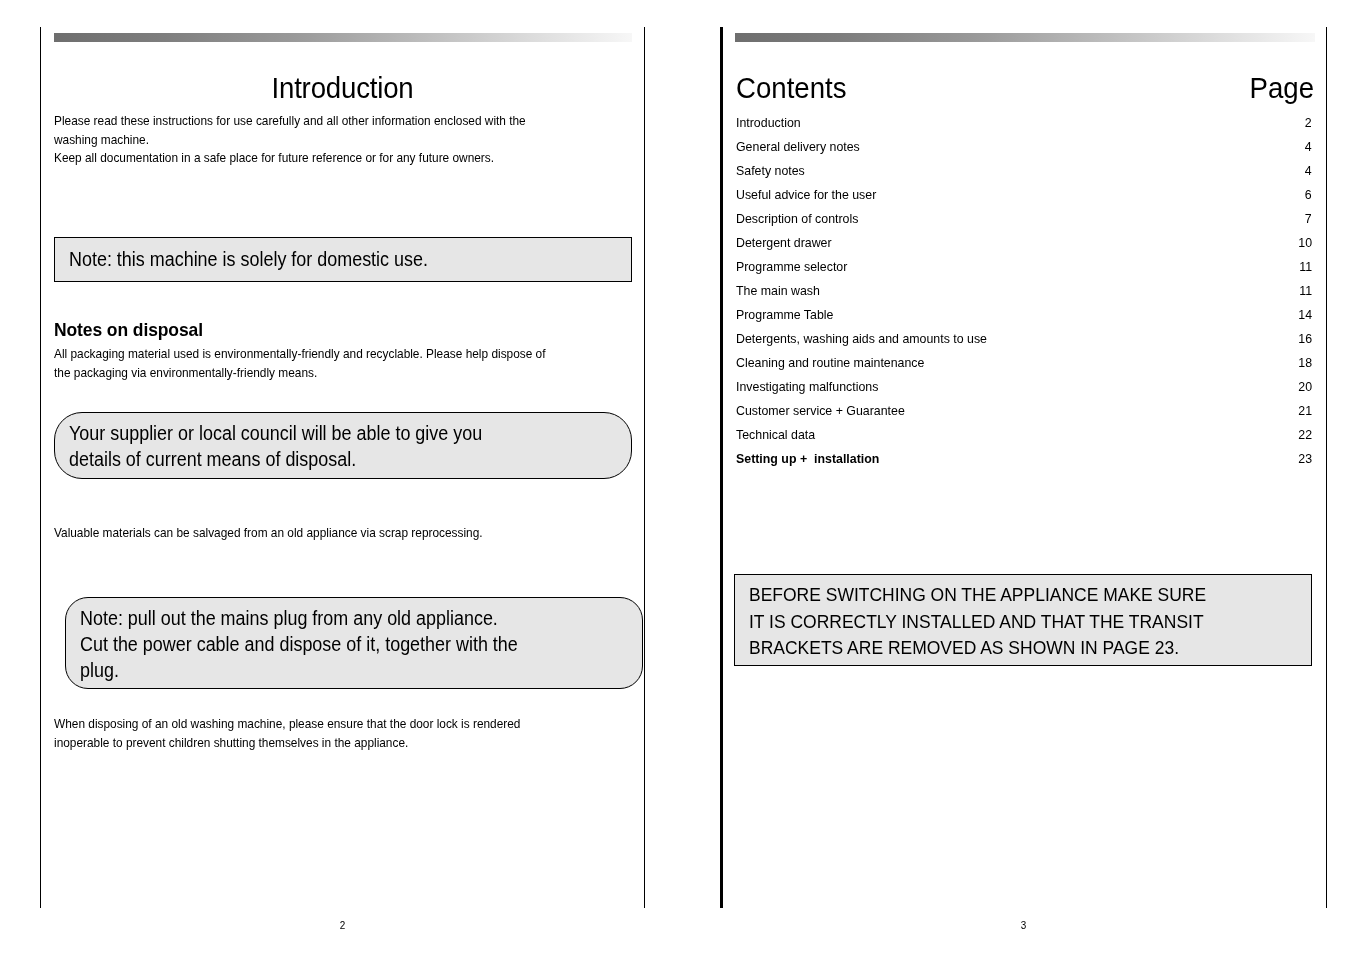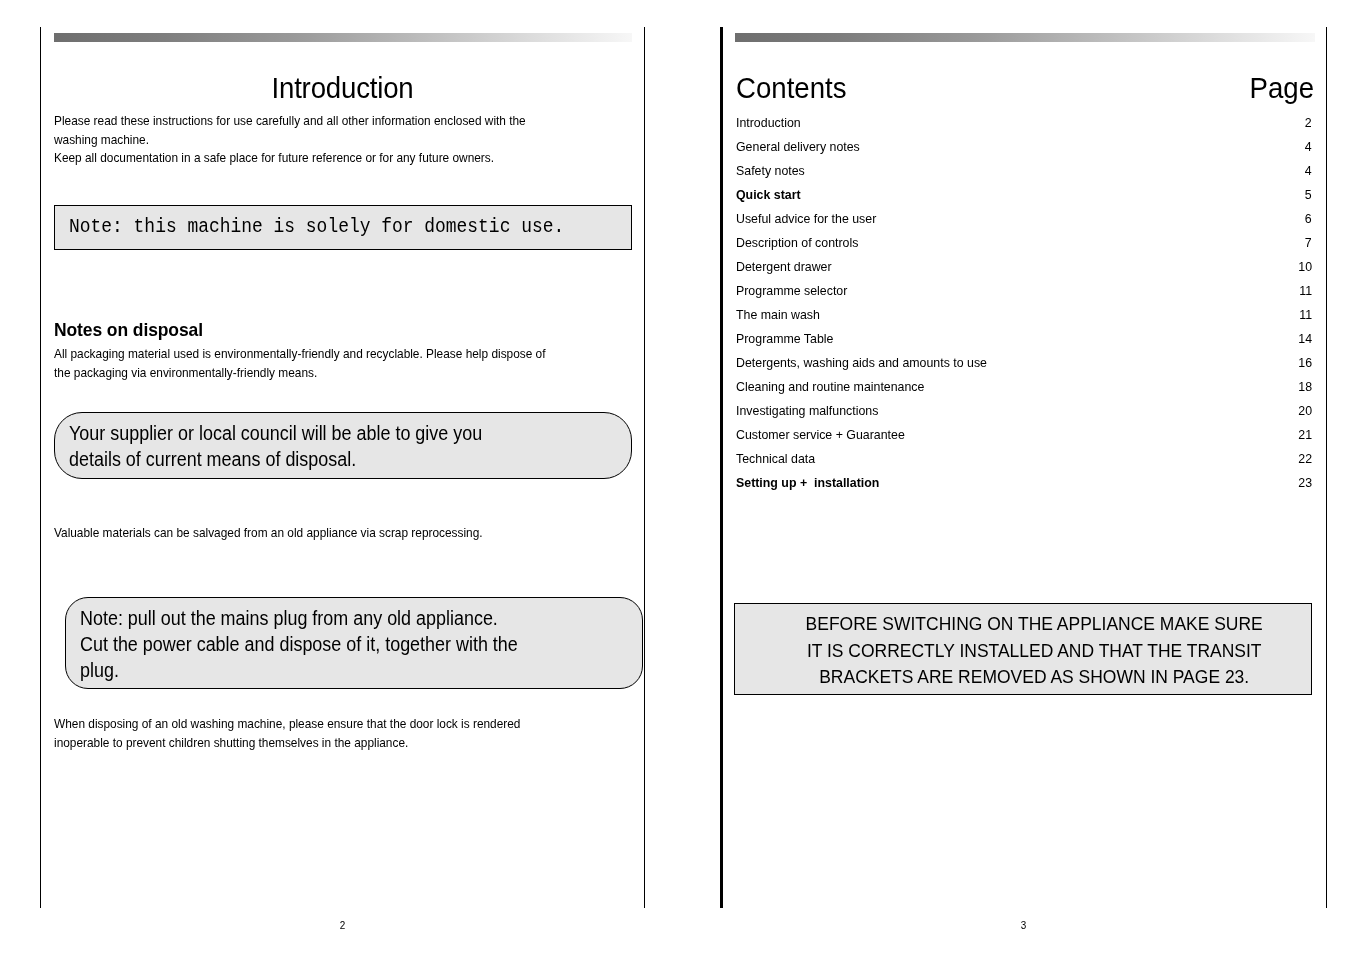--- a/index.html
+++ b/index.html
@@ -173,21 +173,21 @@
     <div class="page-inner">
 
       <div class="rule-bar"></div>
 
       <div class="title-center" style="top:44px;">Introduction</div>
 
       <div class="body-text" style="left:13px; top:85px; width:640px;">Please read these instructions for use carefully and all other information enclosed with the
 washing machine.
 Keep all documentation in a safe place for future reference or for any future owners.</div>
 
-      <div class="note-box" style="left:13px; top:178px; width:578px; height:45px;font-family:Liberation Mono, monospace;">
+      <div class="note-box" style="left:13px; top:210px; width:578px; height:45px;">
         <div class="note-text" style="left:14px; top:8px; width:620px;">Note: this machine is solely for domestic use.</div>
       </div>
 
       <div class="sub-head" style="left:13px; top:292px;">Notes on disposal</div>
 
       <div class="body-text" style="left:13px; top:318px; width:650px;">All packaging material used is environmentally-friendly and recyclable. Please help dispose of
 the packaging via environmentally-friendly means.</div>
 
       <div class="note-box" style="left:13px; top:385px; width:578px; height:67px;border-radius:28px;">
         <div class="note-text" style="left:14px; top:7px; width:620px;">Your supplier or local council will be able to give you
@@ -225,24 +225,20 @@
             <span class="toc-page">2</span>
           </div>
           <div class="toc-row">
             <span class="toc-label">General delivery notes</span>
             <span class="toc-page">4</span>
           </div>
           <div class="toc-row">
             <span class="toc-label">Safety notes</span>
             <span class="toc-page">4</span>
           </div>
-          <div class="toc-row bold">
-            <span class="toc-label">Quick start</span>
-            <span class="toc-page">5</span>
-          </div>
           <div class="toc-row">
             <span class="toc-label">Useful advice for the user</span>
             <span class="toc-page">6</span>
           </div>
           <div class="toc-row">
             <span class="toc-label">Description of controls</span>
             <span class="toc-page">7</span>
           </div>
           <div class="toc-row">
             <span class="toc-label">Detergent drawer</span>
@@ -279,21 +275,21 @@
           <div class="toc-row">
             <span class="toc-label">Technical data</span>
             <span class="toc-page">22</span>
           </div>
           <div class="toc-row bold">
             <span class="toc-label">Setting up +  installation</span>
             <span class="toc-page">23</span>
           </div>
         </div>
 
-      <div class="note-box warn-box" style="left:11px; top:576px; width:578px; height:92px;text-align:center;">
+      <div class="note-box warn-box" style="left:11px; top:547px; width:578px; height:92px;">
         <div class="note-text" style="left:14px; top:7px; width:620px;">BEFORE SWITCHING ON THE APPLIANCE MAKE SURE
 IT IS CORRECTLY INSTALLED AND THAT THE TRANSIT
 BRACKETS ARE REMOVED AS SHOWN IN PAGE 23.</div>
       </div>
 
     </div>
   </div>
 
   <div class="folio folio-right">3</div>
 

